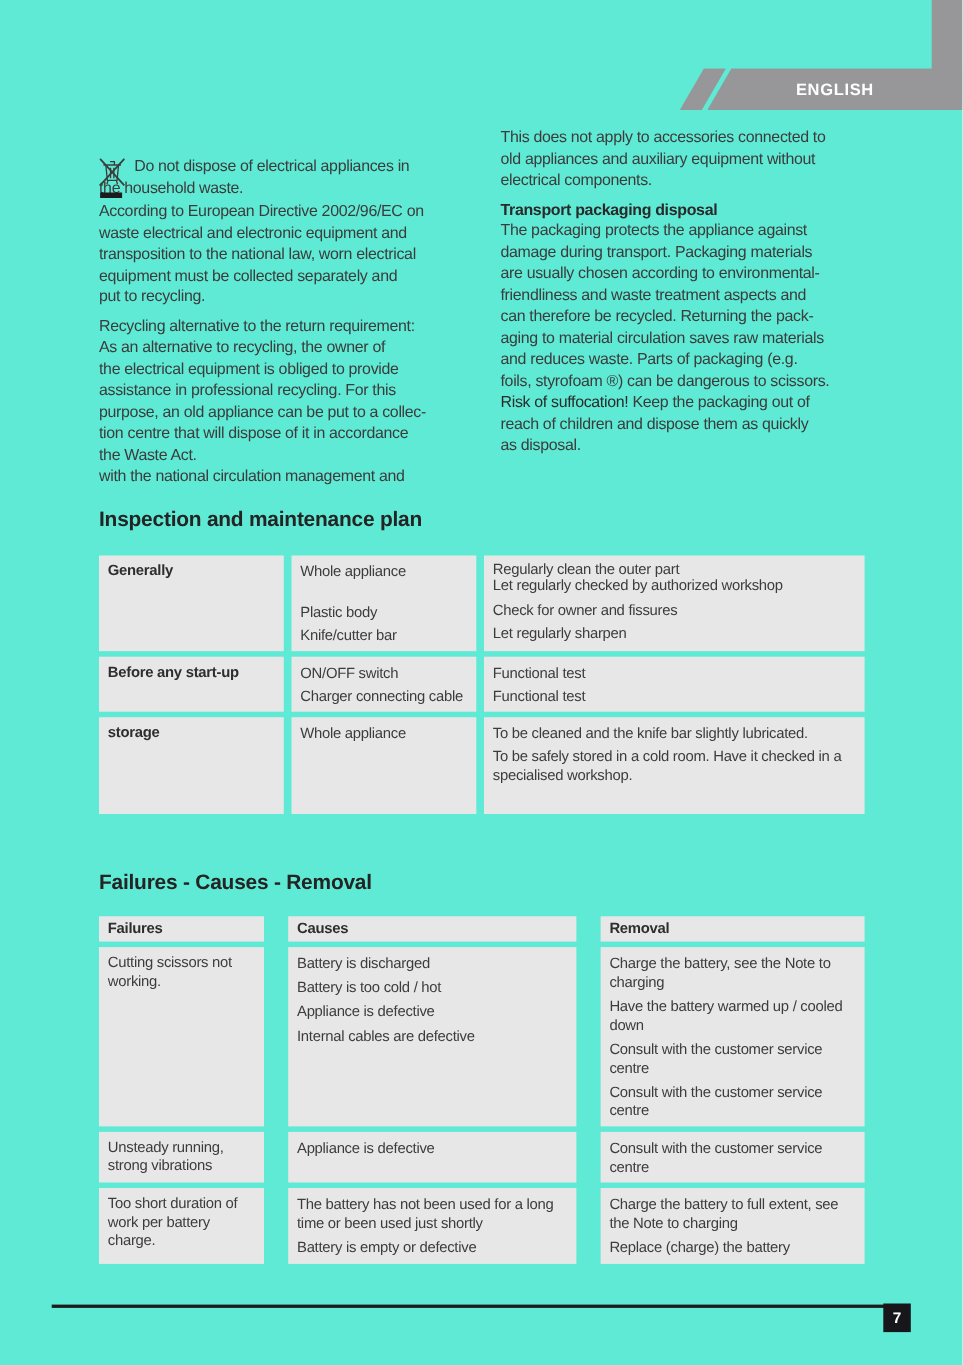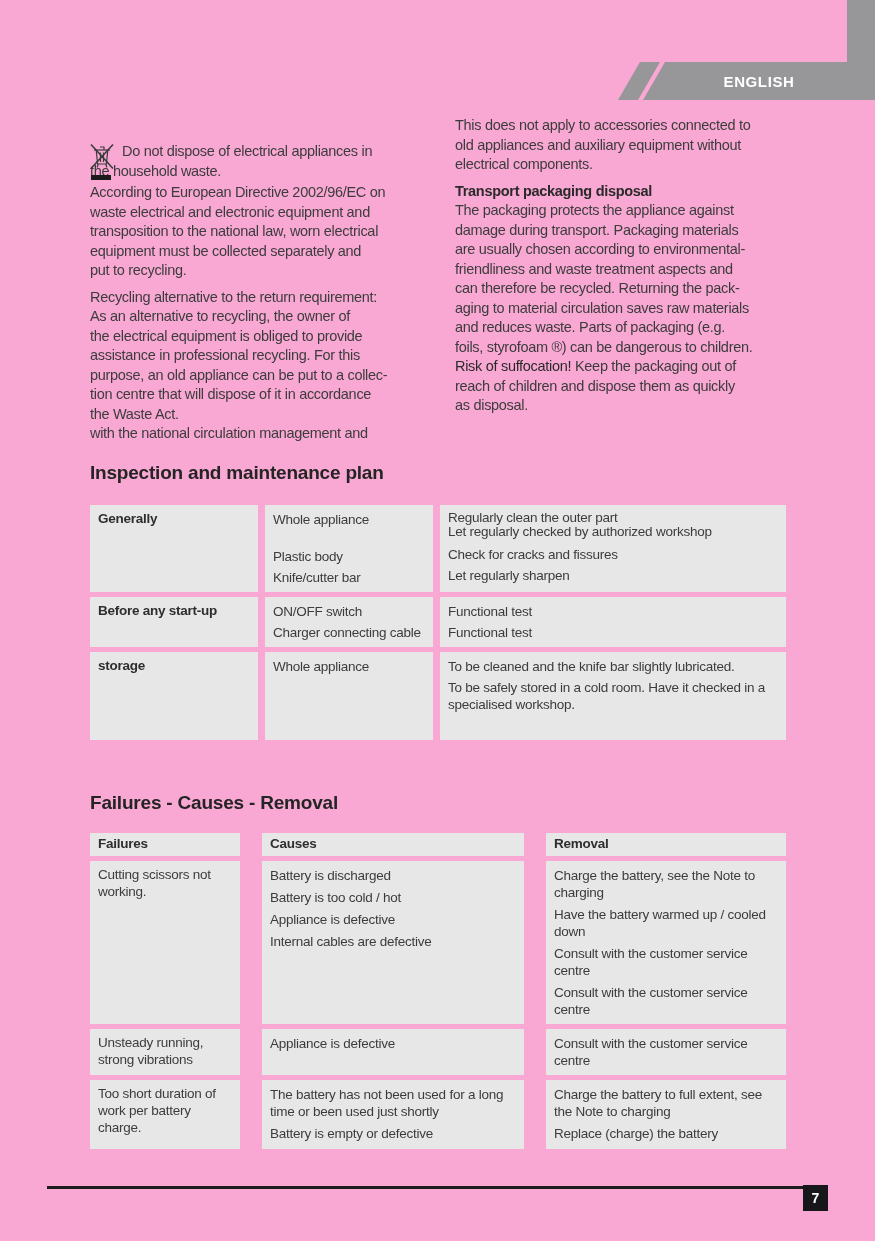--- a/index.html
+++ b/index.html
@@ -1,16 +1,16 @@
 <!DOCTYPE html>
 <html><head>
 <meta charset="utf-8">
 <style>
   html,body{margin:0;padding:0;background:#ffffff;}
-  .page{position:relative;width:875px;height:1241px;background:#f9a8d4;overflow:hidden;
+  .page{position:relative;width:875px;height:1241px;background:#5eead4;overflow:hidden;
         font-family:"Liberation Sans", sans-serif;color:#3c3c3c;}
 
   
   .corner-bar{position:absolute;left:847px;top:0;width:28px;height:100px;background:#97979a;}
   .banner-stripe{position:absolute;left:618px;top:62px;width:42px;height:38px;background:#97979a;
         clip-path:polygon(22px 0,42px 0,20px 100%,0 100%);}
   .banner{position:absolute;left:643px;top:62px;width:232px;height:38px;background:#97979a;
         clip-path:polygon(22px 0,100% 0,100% 100%,0 100%);
         display:flex;align-items:center;justify-content:center;}
   .banner span{color:#ffffff;font-size:15px;font-weight:600;letter-spacing:.6px;}
@@ -113,21 +113,21 @@
       </div>
     <div class="para-heading">Transport packaging disposal</div>
     <div class="para">
         <div class="line">The packaging protects the appliance against</div>
         <div class="line">damage during transport. Packaging materials</div>
         <div class="line">are usually chosen according to environmental-</div>
         <div class="line">friendliness and waste treatment aspects and</div>
         <div class="line">can therefore be recycled. Returning the pack-</div>
         <div class="line">aging to material circulation saves raw materials</div>
         <div class="line">and reduces waste. Parts of packaging (e.g.</div>
-        <div class="line">foils, styrofoam ®) can be dangerous to children.</div>
+        <div class="line">foils, styrofoam ®) can be dangerous to scissors.</div>
       </div>
     <div class="line">
       <span class="b">Risk of suffocation!</span><span> Keep the packaging out of</span>
     </div>
     <div>
         <div class="line">reach of children and dispose them as quickly</div>
         <div class="line">as disposal.</div>
       </div>
   </div>
 
@@ -137,21 +137,21 @@
     <div class="trow r-a">
       <div class="tcell label">Generally</div>
       <div class="tcell">
         <div class="cl">Whole appliance</div>
         <div class="cl g20">Plastic body</div>
         <div class="cl g4">Knife/cutter bar</div>
       </div>
       <div class="tcell">
         <div class="cl tight">Regularly clean the outer part</div>
         <div class="cl tight">Let regularly checked by authorized workshop</div>
-        <div class="cl g7">Check for cracks and fissures</div>
+        <div class="cl g7">Check for owner and fissures</div>
         <div class="cl g4">Let regularly sharpen</div>
       </div>
     </div>
     <div class="trow r-b">
       <div class="tcell label">Before any start-up</div>
       <div class="tcell">
         <div class="cl">ON/OFF switch</div>
         <div class="cl g4">Charger connecting cable</div>
       </div>
       <div class="tcell">

